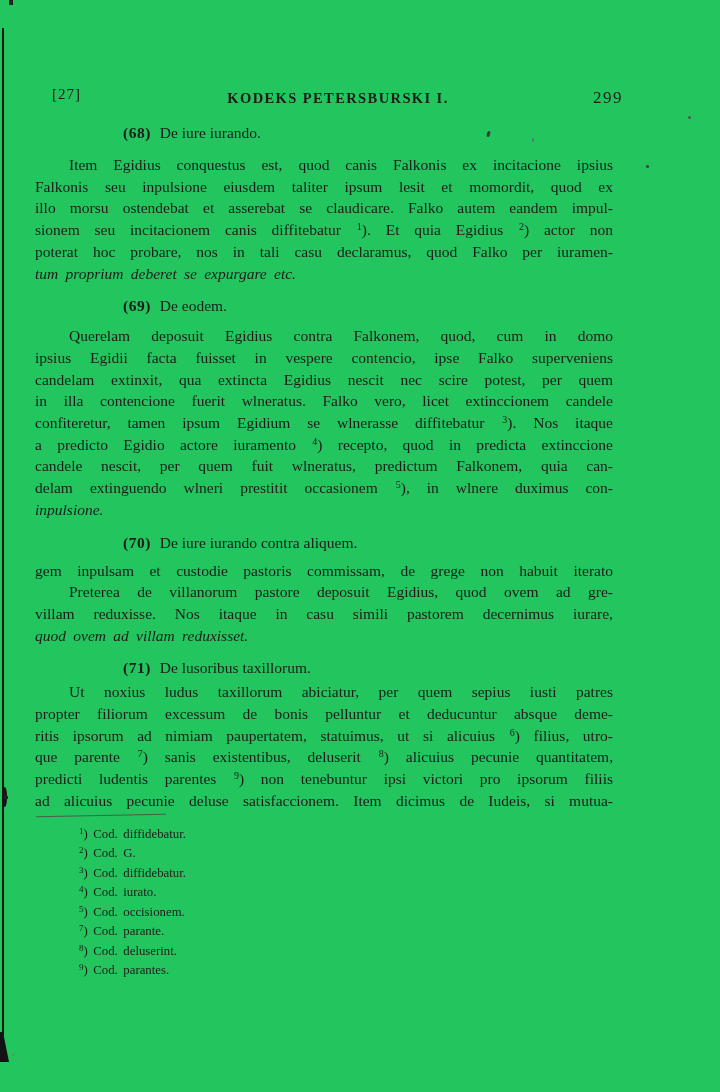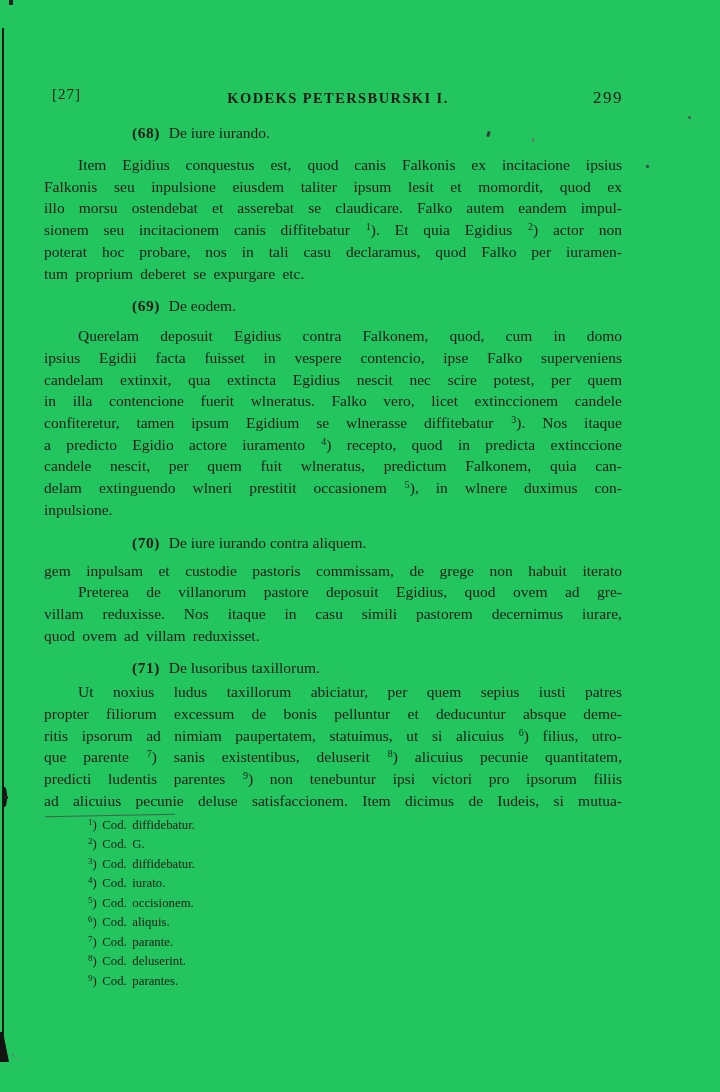--- a/index.html
+++ b/index.html
@@ -25,44 +25,44 @@
   .speck.s4{left:646px;top:165px;width:3px;height:3px;background:#444;transform:rotate(30deg);border-radius:1px;}
   .speck.s5{left:9px;top:0px;width:4px;height:5px;background:#222;border-radius:0;}
   .speck.s6{left:12px;top:1054px;width:2px;height:2px;background:#777;}
   .speck.s7{left:17px;top:1058px;width:2px;height:2px;background:#888;}
   
   .folio{position:absolute;left:52px;top:86px;font-size:15px;letter-spacing:1px;}
   .running-title{position:absolute;left:0;top:90px;width:100%;text-align:center;
     transform:translateX(-22px);font-size:14.5px;letter-spacing:1.4px;font-weight:bold;}
   .page-number{position:absolute;left:593px;top:88px;font-size:17px;letter-spacing:1.5px;}
   
-  .body-col{position:absolute;left:44px;top:122px;width:578px;}
+  .body-col{position:absolute;left:35px;top:122px;width:578px;}
   .section-heading{font-size:15.5px;line-height:22px;padding-left:88px;white-space:nowrap;}
   .heading-num{font-weight:bold;margin-right:9px;letter-spacing:.5px;}
   .paragraph{margin-top:10px;}
   .h-gap{margin-top:11px;}
   .p-gap2{margin-top:8px;}
   .p-gap3{margin-top:6px;}
   .p-gap4{margin-top:2px;}
   .line{
     font-size:15.5px;line-height:21.7px;
     text-align:justify;text-align-last:justify;
     word-spacing:.14em;
   }
   .line.first{padding-left:34px;}
-  .line.ragged{text-align:left;text-align-last:left;word-spacing:.22em;}
+  .line.ragged{text-align:left;text-align-last:left;word-spacing:.22em;font-style:italic;}
   sup{font-size:10px;line-height:0;vertical-align:5px;letter-spacing:0;}
   .line sup{margin-left:1px;}
   
   .footnote-sep{
     margin:3px 0 0 1px;width:130px;height:0;
     border-top:1.6px solid #4a4a4a;
     transform:rotate(-1.1deg);opacity:.8;
   }
-  .footnotes{margin-top:0;padding-left:44px;}
+  .footnotes{margin-top:9px;padding-left:44px;}
   .footnote-line{font-size:12.8px;line-height:19.5px;word-spacing:.18em;}
   .footnote-line sup{vertical-align:4px;font-size:9px;}
 </style>
 </head>
 <body>
 
 <div class="page">
 
   <div class="gutter-line"></div>
   <div class="gutter-blob"></div>
@@ -119,20 +119,19 @@
         <div class="line">predicti ludentis parentes <sup>9</sup>) non tenebuntur ipsi victori pro ipsorum filiis</div>
         <div class="line">ad alicuius pecunie deluse satisfaccionem. Item dicimus de Iudeis, si mutua-</div>
       </div>
       <div class="footnote-sep" id="footnote-sep"></div>
     <div class="footnotes" id="footnotes-root">
         <div class="footnote-line"><sup>1</sup>) Cod. diffidebatur.</div>
         <div class="footnote-line"><sup>2</sup>) Cod. G.</div>
         <div class="footnote-line"><sup>3</sup>) Cod. diffidebatur.</div>
         <div class="footnote-line"><sup>4</sup>) Cod. iurato.</div>
         <div class="footnote-line"><sup>5</sup>) Cod. occisionem.</div>
-        <div class="footnote-line"><sup>6</sup>) Cod. aliquis.</div>
         <div class="footnote-line"><sup>7</sup>) Cod. parante.</div>
         <div class="footnote-line"><sup>8</sup>) Cod. deluserint.</div>
         <div class="footnote-line"><sup>9</sup>) Cod. parantes.</div>
       </div>
   </div>
 
 </div>
 
 </body></html>

